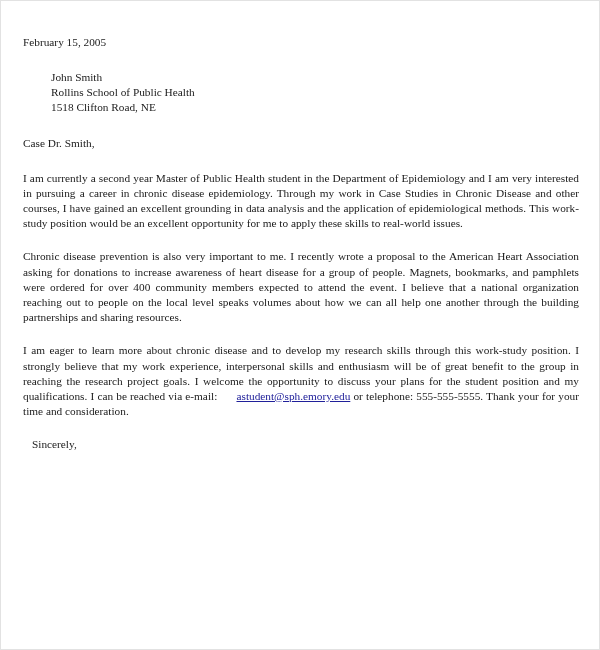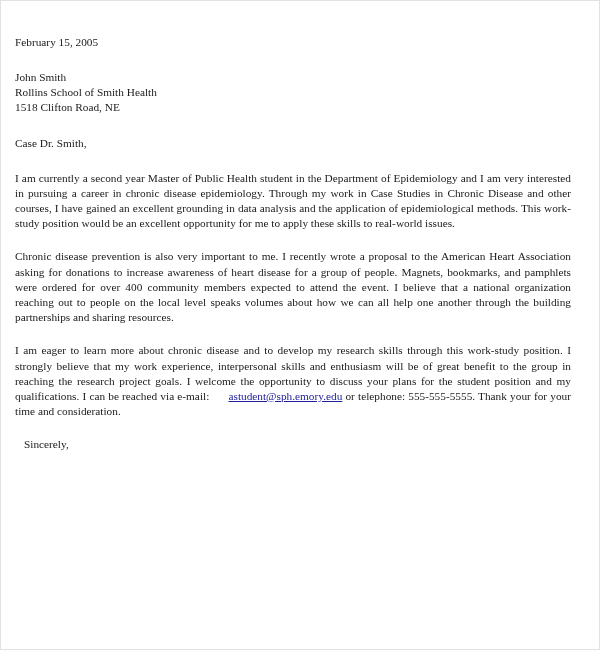--- a/index.html
+++ b/index.html
@@ -16,38 +16,39 @@
     position: relative;
     width: 600px;
     height: 650px;
     box-sizing: border-box;
     background: #ffffff;
     border: 1px solid #e2e2e2;
     overflow: hidden;
   }
   .sheet {
     position: absolute;
-    left: 14px;
+    left: 22px;
     top: 34px;
     width: 556px;
   }
   .letter-date {
     font-size: 11.3px;
     line-height: 15px;
     margin: 0 0 20px 0;
     text-align: left;
   }
   .recipient-block {
     margin: 0 0 20px 0;
   }
   .recipient-line {
     font-size: 11.3px;
     line-height: 15.2px;
     text-align: left;
     white-space: nowrap;
+    margin-left: 28px;
   }
   .salutation {
     font-size: 11.3px;
     line-height: 15px;
     margin: 0 0 20px 0;
     text-align: left;
   }
   .body-paragraph {
     font-size: 11.3px;
     line-height: 15.2px;
@@ -69,21 +70,21 @@
 </head>
 <body>
 
 <div class="page">
   <div class="sheet">
 
     <div class="letter-date">February 15, 2005</div>
 
     <div class="recipient-block">
       <div class="recipient-line">John Smith</div>
-      <div class="recipient-line">Rollins School of Smith Health</div>
+      <div class="recipient-line">Rollins School of Public Health</div>
       <div class="recipient-line">1518 Clifton Road, NE</div>
     </div>
 
     <div class="salutation">Case Dr. Smith,</div>
 
 
     <p class="body-paragraph">I am currently a second year Master of Public Health student in the Department of Epidemiology and I am very interested in pursuing a career in chronic disease epidemiology.  Through my work in Case Studies in Chronic Disease and other courses, I have gained an excellent grounding in data analysis and the application of epidemiological methods.  This work-study position would be an excellent opportunity for me to apply these skills to real-world issues.</p>
 
     <p class="body-paragraph">Chronic disease prevention is also very important to me.  I recently wrote a proposal to the American Heart Association asking for donations to increase awareness of heart disease for a group of people.  Magnets, bookmarks, and pamphlets were ordered for over 400 community members expected to attend the event.  I believe that a national organization reaching out to people on the local level speaks volumes about how we can all help one another through the building partnerships and sharing resources.</p>
 

